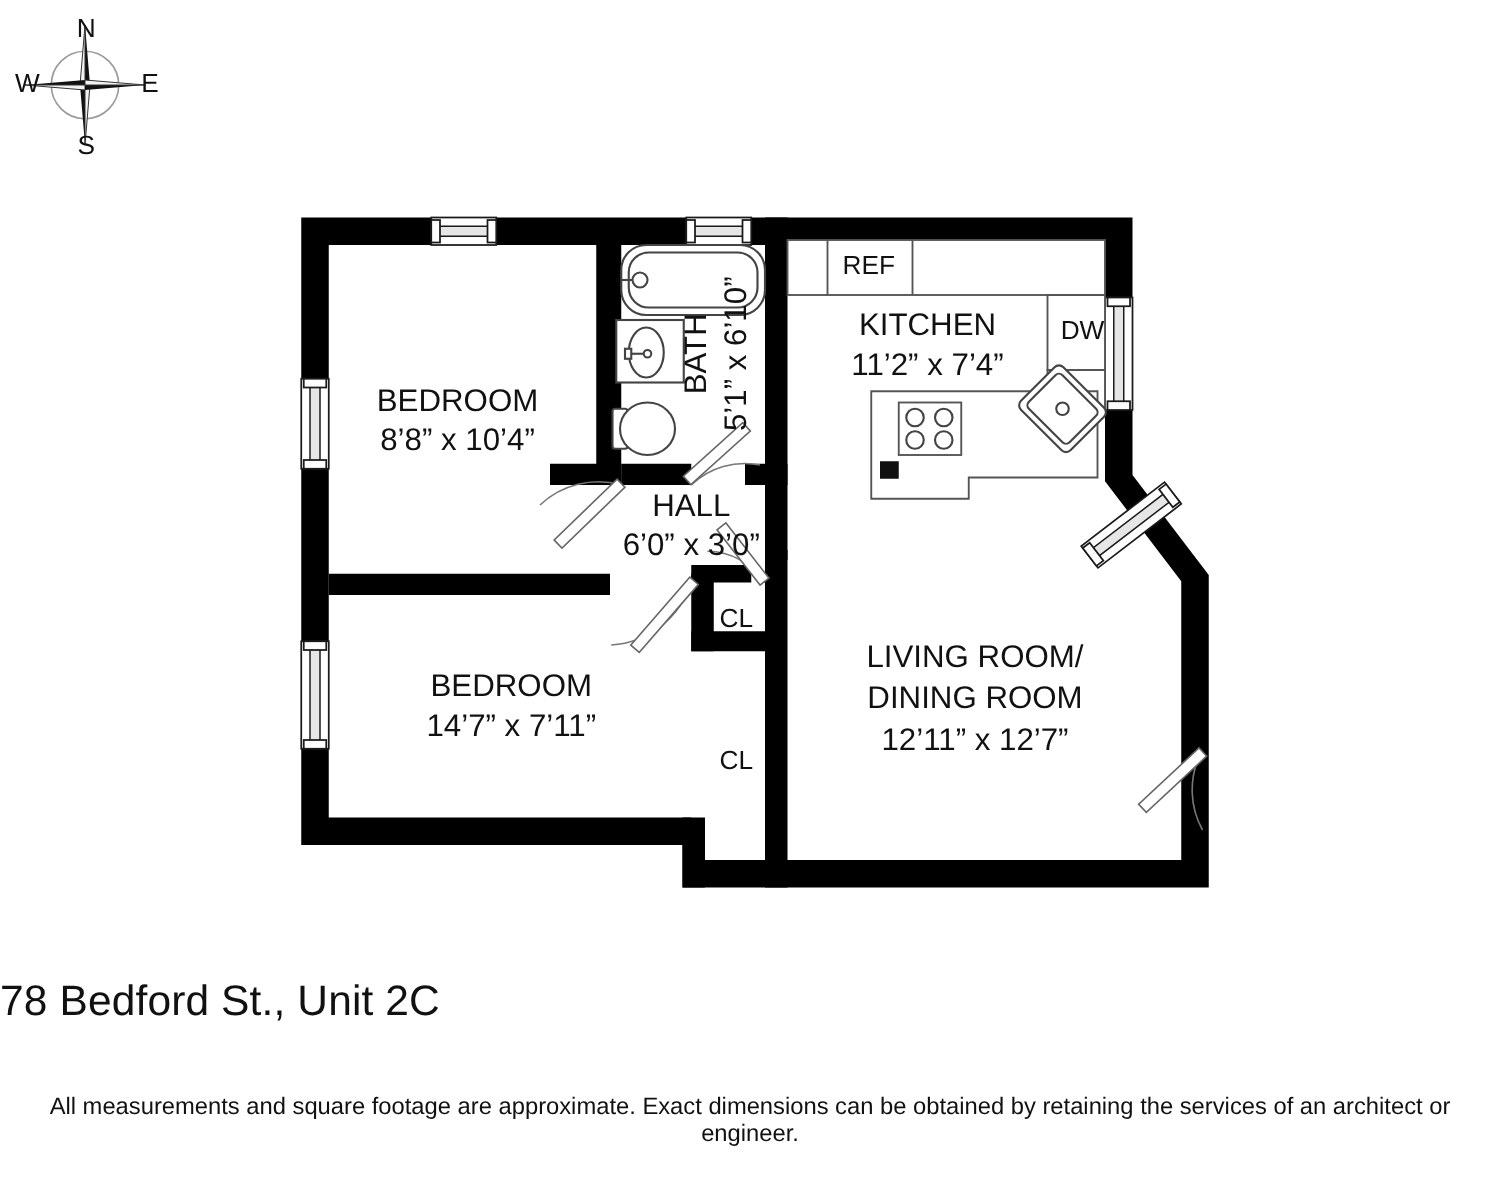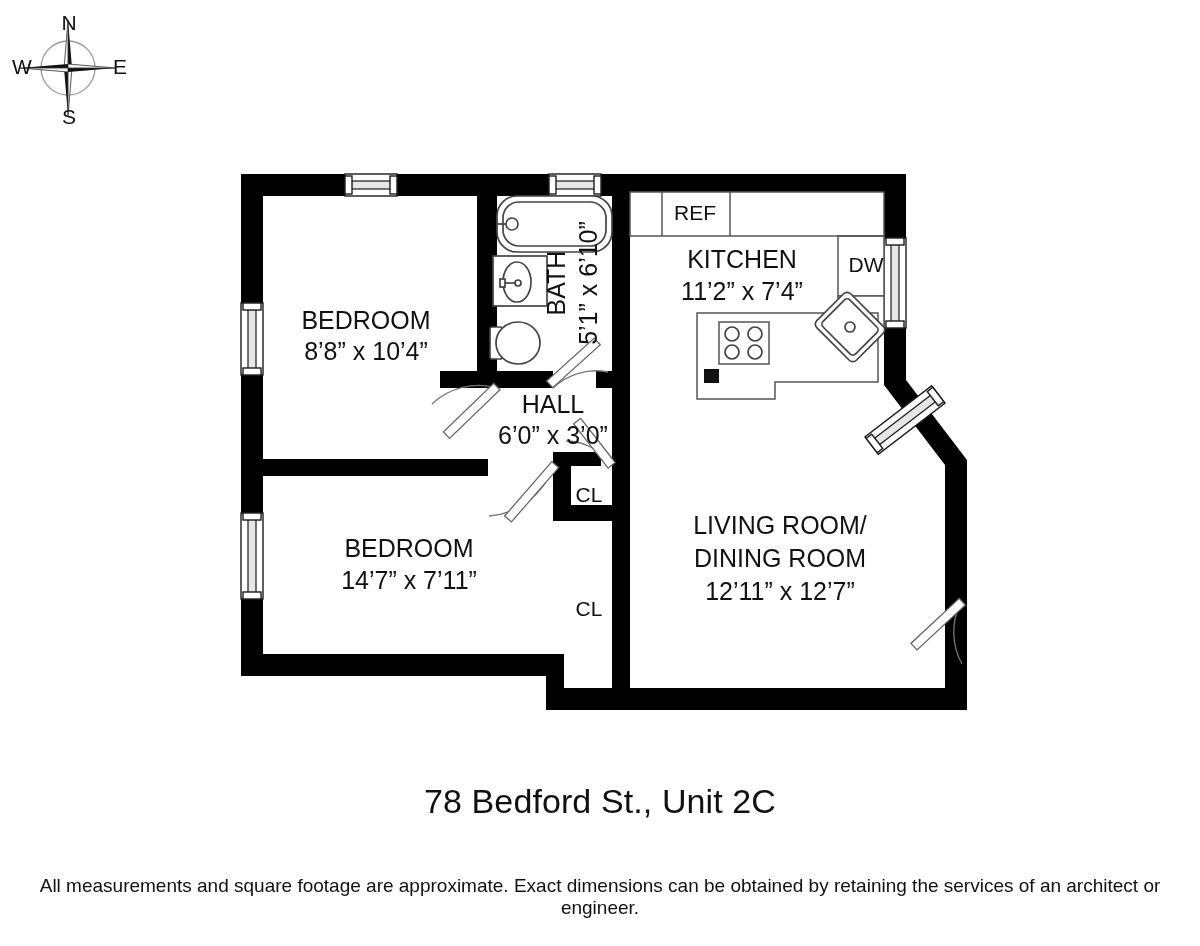--- a/index.html
+++ b/index.html
@@ -46,21 +46,21 @@
   }
   .lbl-room { font-size: 25px; }
   .lbl-dim  { font-size: 25px; }
   .lbl-small { font-size: 21px; }
   .lbl-compass { font-size: 21px; fill:#111111; text-anchor: middle; dominant-baseline: middle;}
   .title-text {
     position: absolute;
     left: 0;
     top: 782px;
     width: 1200px;
-    text-align: center;
+    text-align: left;
     font-size: 34px;
     color: #111111;
     letter-spacing: 0.1px;
   }
   .disclaimer-text {
     position: absolute;
     left: 0;
     top: 875px;
     width: 1200px;
     text-align: center;

